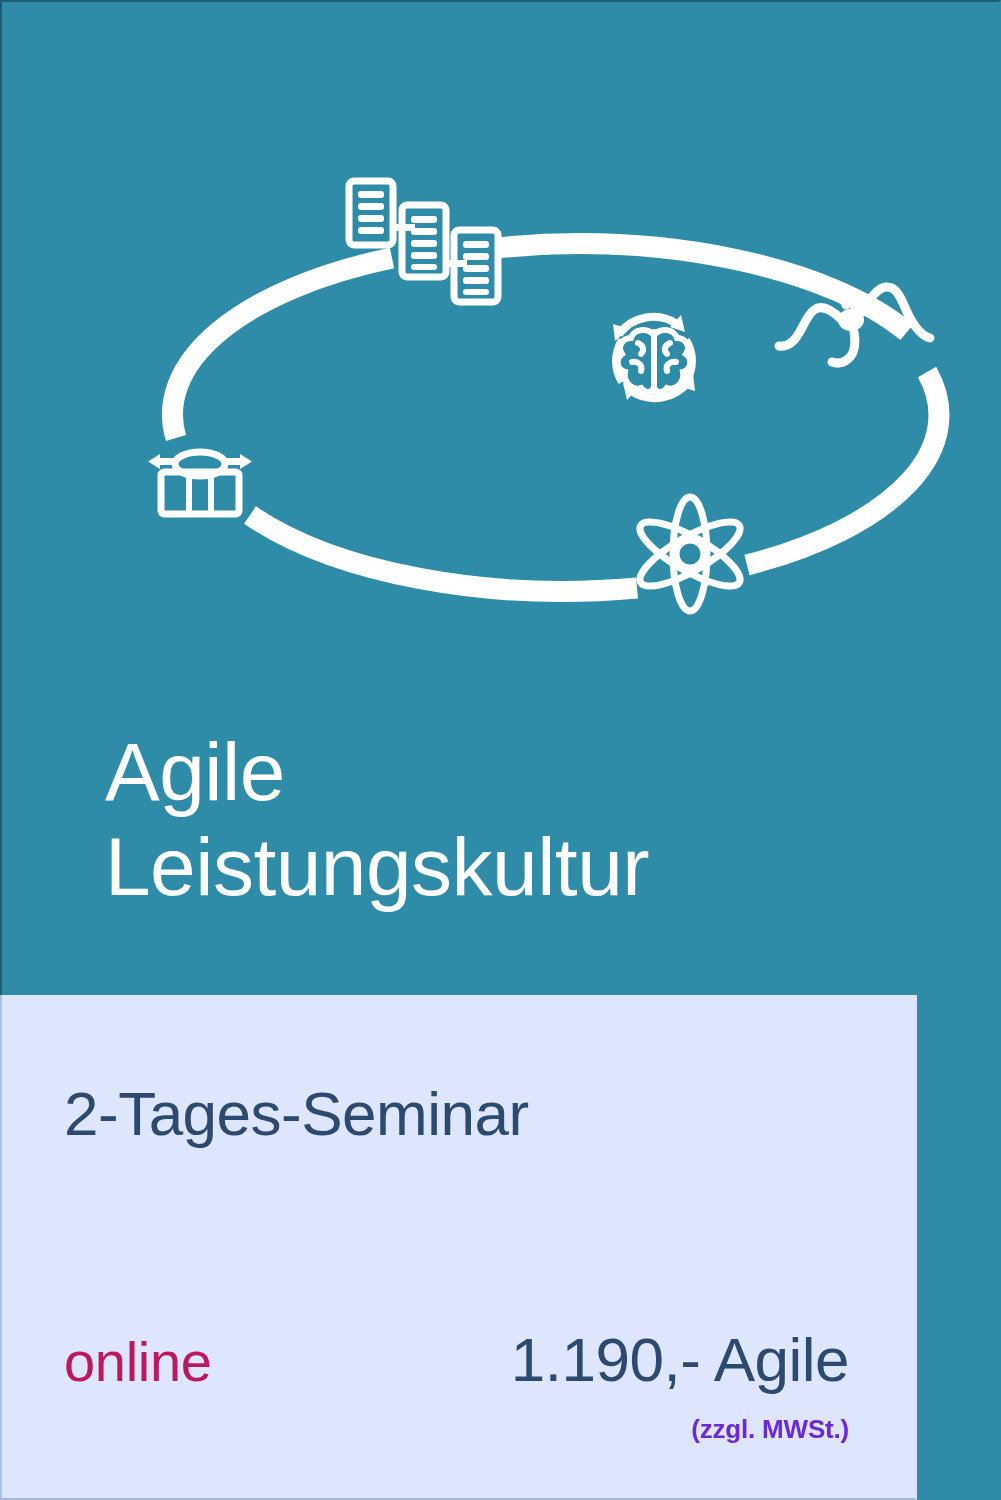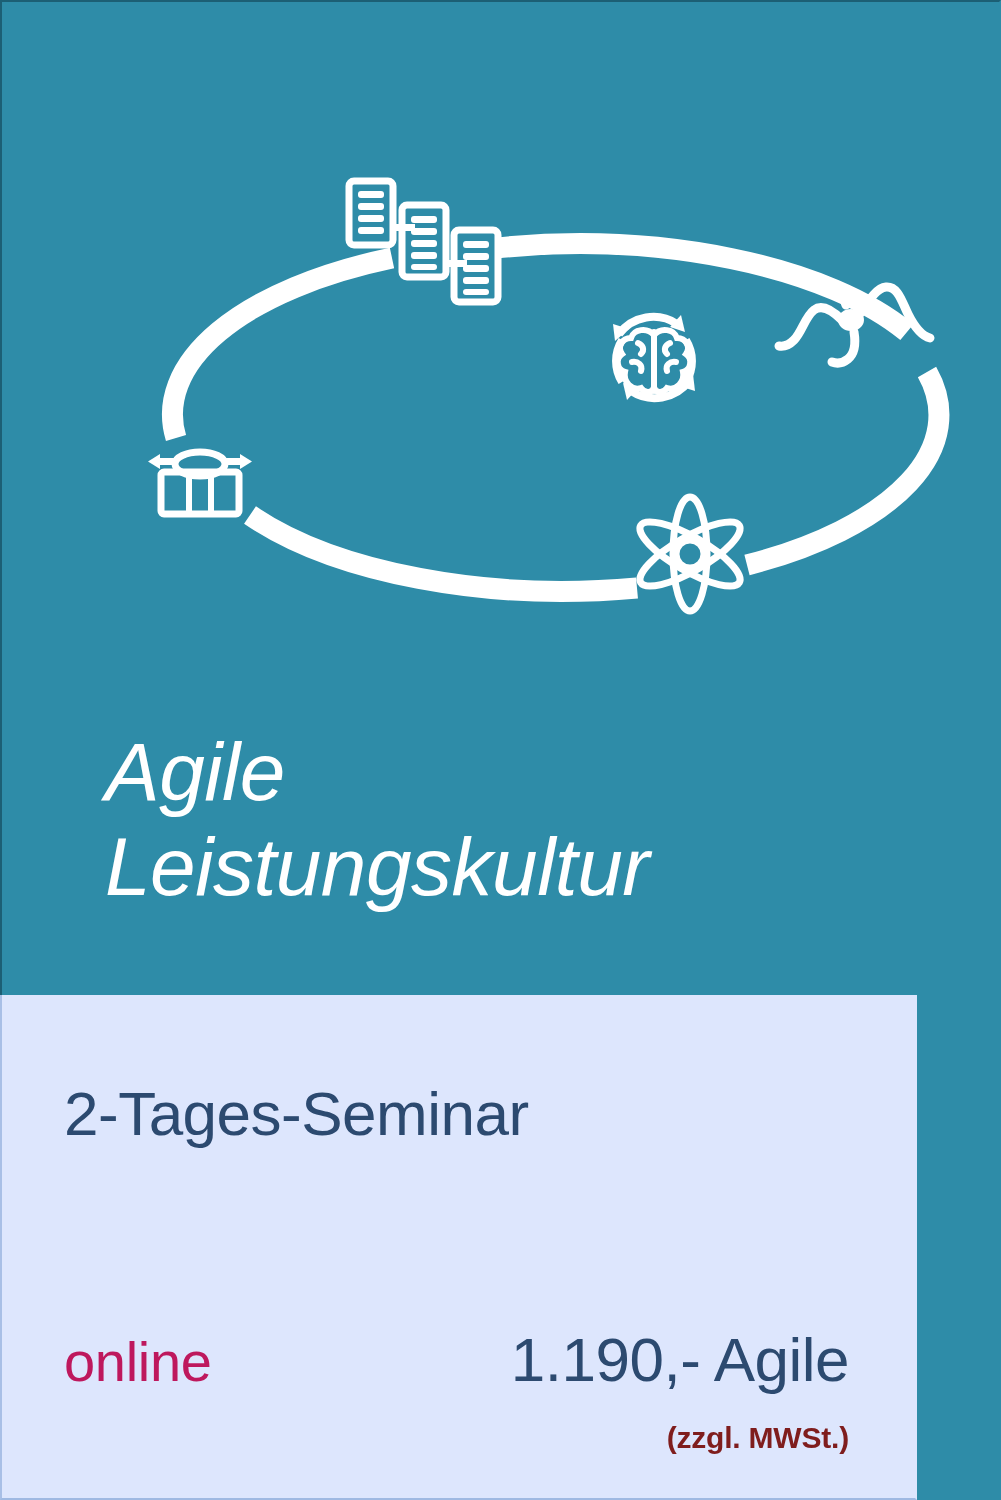--- a/index.html
+++ b/index.html
@@ -25,21 +25,20 @@
     position: absolute;
     left: 0;
     top: 0;
     width: 1001px;
     height: 995px;
     background: #2e8ca8;
     box-sizing: border-box;
     border-top: 2px solid #1c5f74;
     border-left: 2px solid #1c5f74;
     border-right: 2px solid #2e8ca8;
-    font-style: italic;
   }
 
   .graphic {
     position: absolute;
     left: 0;
     top: 0;
     width: 1001px;
     height: 700px;
     pointer-events: none;
   }
@@ -106,23 +105,23 @@
   }
   .price {
     color: #2c4a70;
     font-size: 62px;
     font-weight: 300;
     letter-spacing: -0.5px;
     line-height: 1;
     white-space: nowrap;
   }
   .vat {
-    margin-top: 32px;
-    color: #7f1d1d;
-    font-size: 30px;
+    margin-top: 25px;
+    color: #6d28d9;
+    font-size: 26px;
     font-weight: 700;
     letter-spacing: -0.2px;
     line-height: 1;
     white-space: nowrap;
   }
 </style>
 </head>
 <body>
 
 <div class="card">

